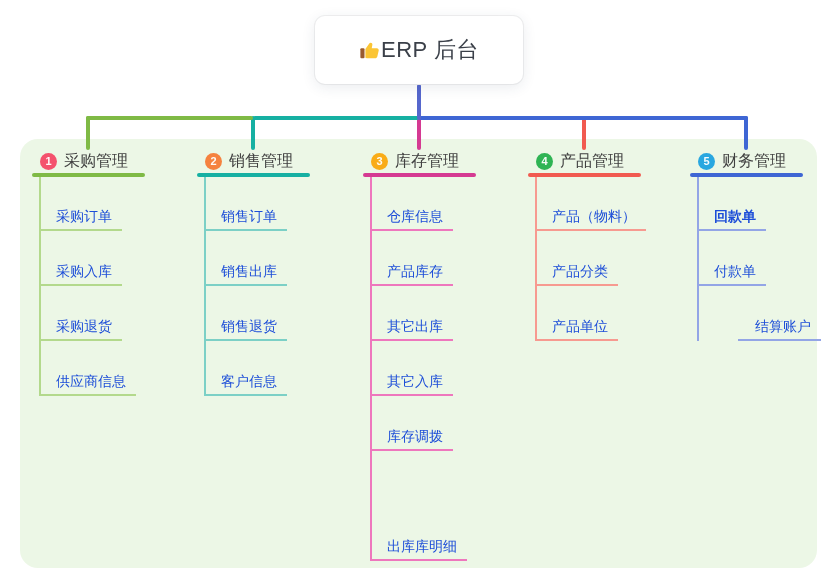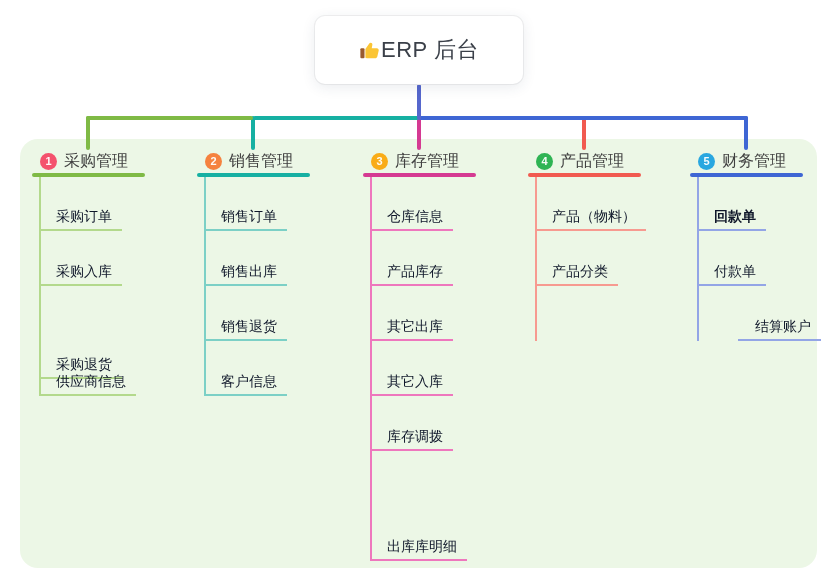--- a/index.html
+++ b/index.html
@@ -25,21 +25,21 @@
   .branch{position:absolute;width:160px;height:440px;z-index:2;}
   .branch-header{position:absolute;top:5px;left:8px;height:22px;
                  display:flex;align-items:center;gap:7px;cursor:default;}
   .badge{width:17px;height:17px;border-radius:50%;flex:0 0 17px;
          color:rgba(255,255,255,0.95);font-size:11px;font-weight:600;
          display:flex;align-items:center;justify-content:center;line-height:1;}
   .branch-title{font-size:16px;font-weight:500;color:#404040;white-space:nowrap;}
   .header-line{position:absolute;top:28px;left:0;width:113px;height:4px;border-radius:2px;}
   .vline{position:absolute;left:7px;top:32px;width:2px;}
   .sub-item{position:absolute;left:7px;white-space:nowrap;
-            padding:4px 10px 6px 17px;font-size:14px;line-height:14px;color:#0f172a;
+            padding:4px 10px 6px 17px;font-size:14px;line-height:14px;color:#1d4ed8;
             border-bottom:2px solid transparent;cursor:default;}
 </style>
 </head>
 <body>
 
 <div class="canvas">
 
   <div class="board"></div>
 
   <div id="connectors">
@@ -67,21 +67,21 @@
   <div id="branches">
       <div class="branch" style="left: 32px; top: 145px;">
         <div class="branch-header">
           <span class="badge" style="background:#f4526d">1</span>
           <span class="branch-title">采购管理</span>
         </div>
         <div class="header-line" style="background:#7fba45"></div>
         <div class="vline" style="background:#b3d98c;height:219px"></div>
         <div class="sub-item" style="top: 60px; border-bottom-color: rgb(179, 217, 140);">采购订单</div>
         <div class="sub-item" style="top: 115px; border-bottom-color: rgb(179, 217, 140);">采购入库</div>
-        <div class="sub-item" style="top: 170px; border-bottom-color: rgb(179, 217, 140); margin-top: 38px;">采购退货</div>
+        <div class="sub-item" style="top: 170px; border-bottom-color: rgb(179, 217, 140);">采购退货</div>
         <div class="sub-item" style="top: 225px; border-bottom-color: rgb(179, 217, 140);">供应商信息</div>
       </div>
       <div class="branch" style="left: 197px; top: 145px;">
         <div class="branch-header">
           <span class="badge" style="background:#f5823f">2</span>
           <span class="branch-title">销售管理</span>
         </div>
         <div class="header-line" style="background:#16b0a2"></div>
         <div class="vline" style="background:#7cd0c6;height:219px"></div>
         <div class="sub-item" style="top: 60px; border-bottom-color: rgb(124, 208, 198);">销售订单</div>
@@ -105,20 +105,21 @@
       </div>
       <div class="branch" style="left: 528px; top: 145px;">
         <div class="branch-header">
           <span class="badge" style="background:#2fb454">4</span>
           <span class="branch-title">产品管理</span>
         </div>
         <div class="header-line" style="background:#f15a50"></div>
         <div class="vline" style="background:#f79a90;height:164px"></div>
         <div class="sub-item" style="top: 60px; border-bottom-color: rgb(247, 154, 144);">产品（物料）</div>
         <div class="sub-item" style="top: 115px; border-bottom-color: rgb(247, 154, 144);">产品分类</div>
+        <div class="sub-item" style="top: 170px; border-bottom-color: rgb(247, 154, 144);">产品单位</div>
       </div>
       <div class="branch" style="left: 690px; top: 145px;">
         <div class="branch-header">
           <span class="badge" style="background:#29a7e0">5</span>
           <span class="branch-title">财务管理</span>
         </div>
         <div class="header-line" style="background:#3e66d4"></div>
         <div class="vline" style="background:#93a5e6;height:164px"></div>
         <div class="sub-item" style="top: 60px; border-bottom-color: rgb(147, 165, 230); font-weight: bold;">回款单</div>
         <div class="sub-item" style="top: 115px; border-bottom-color: rgb(147, 165, 230);">付款单</div>

